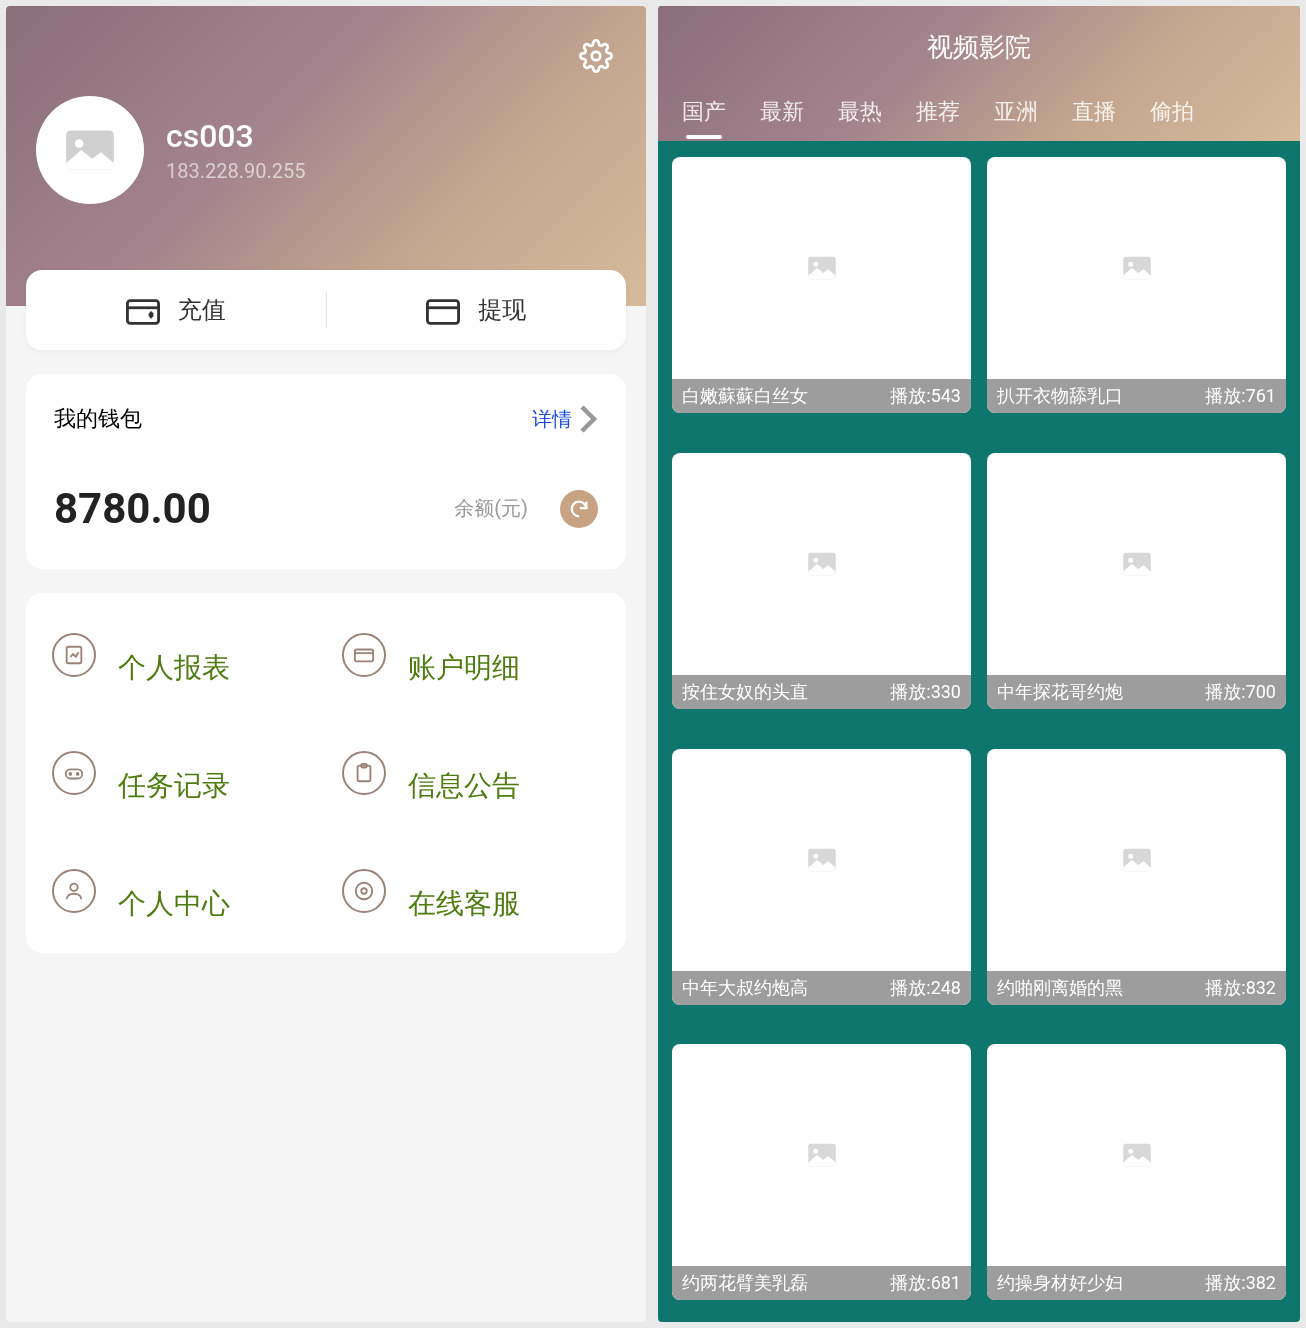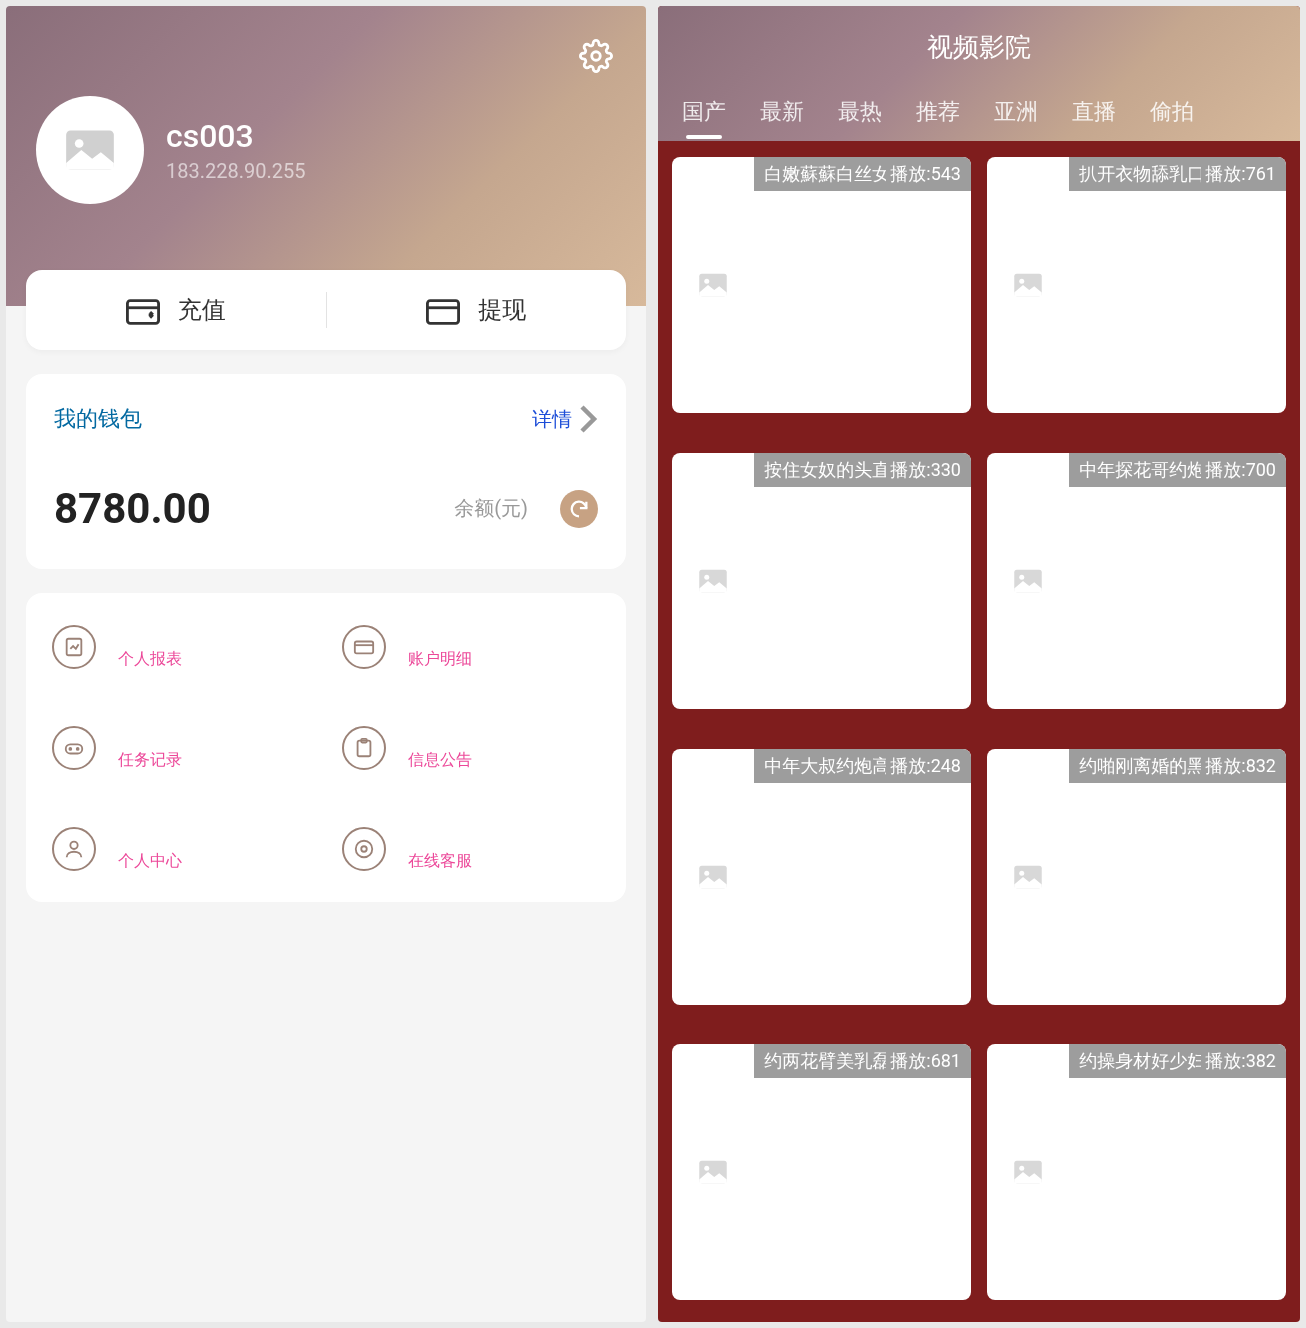--- a/index.html
+++ b/index.html
@@ -88,21 +88,21 @@
     margin: 24px 20px 0 20px;
     background: #fff;
     border-radius: 16px;
     padding: 30px 28px 36px 28px;
   }
   .wallet-head {
     display: flex;
     align-items: center;
     justify-content: space-between;
   }
-  .wallet-title { font-size: 22px; color: #0369a1; }
+  .wallet-title { font-size: 22px; color: #000000; }
   .wallet-more  { display: flex; align-items: center; gap: 6px; color: #1d4ed8; font-size: 20px; cursor: pointer;}
   .wallet-more svg { width: 20px; height: 30px; stroke: #999; fill: none; stroke-width: 3; }
 
   .wallet-amount-row {
     display: flex;
     align-items: center;
     justify-content: space-between;
     margin-top: 50px;
   }
   .wallet-amount { font-size: 42px; font-weight: 700; color: #222; }
@@ -133,27 +133,27 @@
     cursor: pointer;
   }
   .menu-icon {
     width: 44px; height: 44px;
     border: 2px solid #9b8277;
     border-radius: 50%;
     display: flex; align-items: center; justify-content: center;
     color: #9b8277;
   }
   .menu-icon svg { width: 22px; height: 22px; stroke: #9b8277; fill: none; stroke-width: 2; }
-  .menu-label { font-size: 16px; color: #ec4899; margin-top: 26px; }
+  .menu-label { font-size: 28px; color: #4d7c0f; margin-top: 26px; }
 
   
   .right-panel {
     flex: 1;
     height: 100%;
-    background: #7f1d1d;
+    background: #0f766e;
     border-radius: 4px;
     overflow: hidden;
     display: flex;
     flex-direction: column;
   }
   .theatre-header {
     background: linear-gradient(135deg, #8a6e7a 0%, #a3838d 40%, #c5a78f 70%, #d7b99b 100%);
     padding: 24px 0 0 0;
   }
   .theatre-title {
@@ -186,21 +186,21 @@
     grid-template-columns: 1fr 1fr;
     gap: 18px 16px;
     overflow: hidden;
   }
   .video-card {
     background: #fff;
     border-radius: 8px;
     overflow: hidden;
     height: 256px;
     display: flex;
-    flex-direction: row;
+    flex-direction: column;
     cursor: pointer;
   }
   .video-thumb {
     flex: 1;
     display: flex; align-items: center; justify-content: center;
   }
   .video-thumb svg { width: 30px; height: 26px; fill: #d8d8d8; }
   .video-footer {
     height: 34px;
     background: #9d9d9d;

